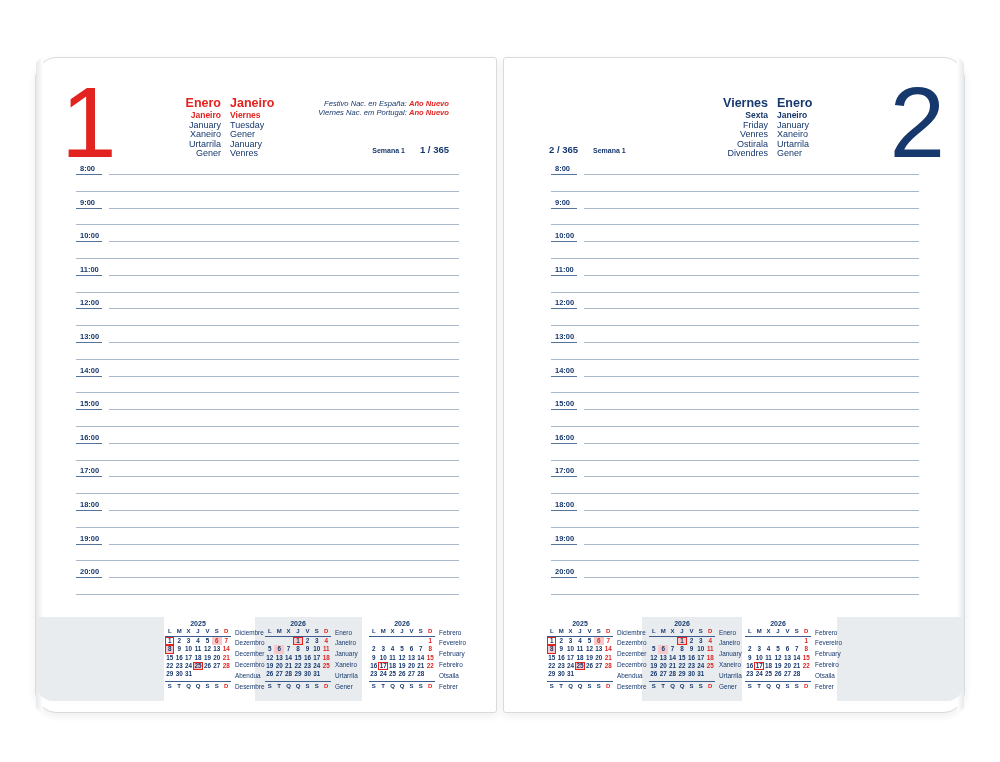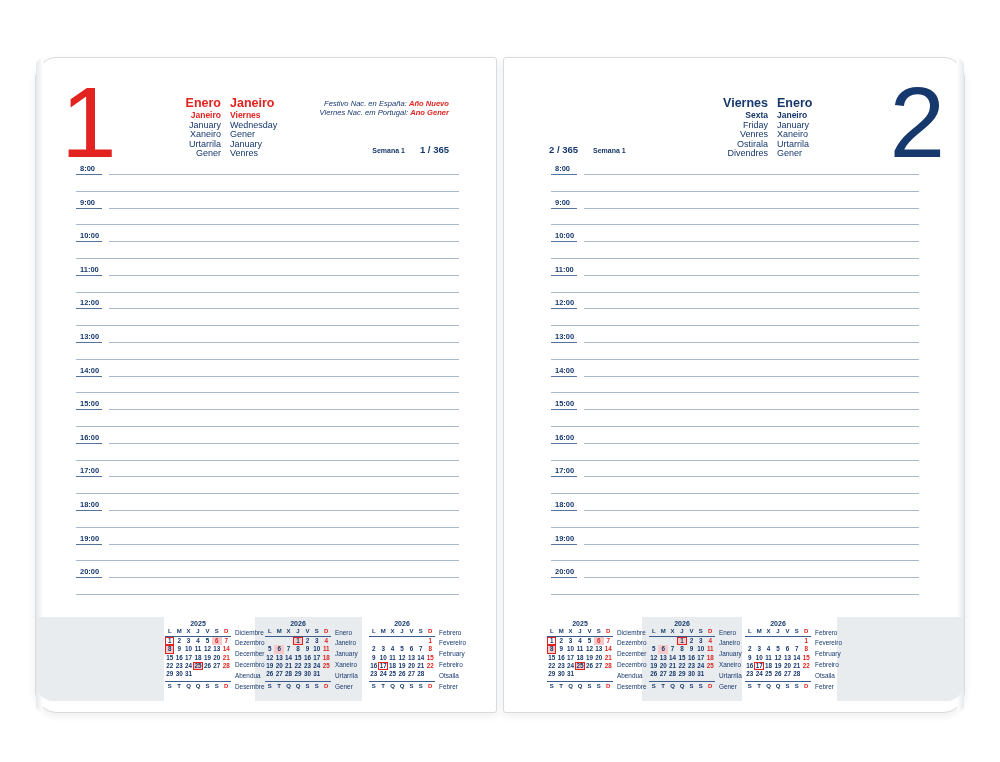--- a/index.html
+++ b/index.html
@@ -93,29 +93,29 @@
         <div class="name-row r0">Enero</div>
         <div class="name-row r1">Janeiro</div>
         <div class="name-row r2">January</div>
         <div class="name-row r3">Xaneiro</div>
         <div class="name-row r4">Urtarrila</div>
         <div class="name-row r5">Gener</div>
       </div>
       <div class="name-col c1">
         <div class="name-row r0">Janeiro</div>
         <div class="name-row r1">Viernes</div>
-        <div class="name-row r2">Wednesday</div>
+        <div class="name-row r2">Tuesday</div>
         <div class="name-row r3">Gener</div>
         <div class="name-row r4">January</div>
         <div class="name-row r5">Venres</div>
       </div>
     </div>
   <div class="holiday-block">
     <div><span>Festivo Nac. en España: </span><span class="hl">Año Nuevo</span></div>
-    <div><span>Viernes Nac. em Portugal: </span><span class="hl">Ano Gener</span></div>
+    <div><span>Viernes Nac. em Portugal: </span><span class="hl">Ano Nuevo</span></div>
   </div>
   <div class="week-count">
     <span class="week">Semana 1</span>
     <span class="count">1 / 365</span>
   </div>
   <div class="time-grid">
       <div class="hour">
         <div class="hour-top">
           <div class="time-label">8:00</div>
           <div class="label-gap"></div>

